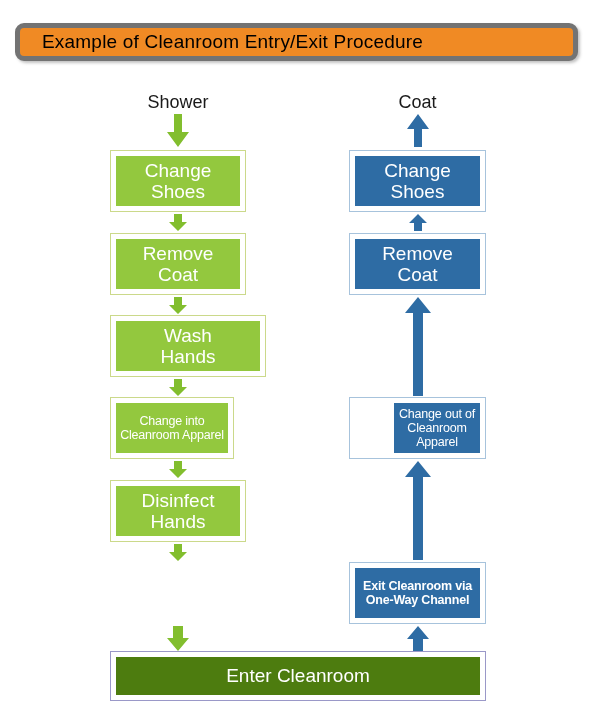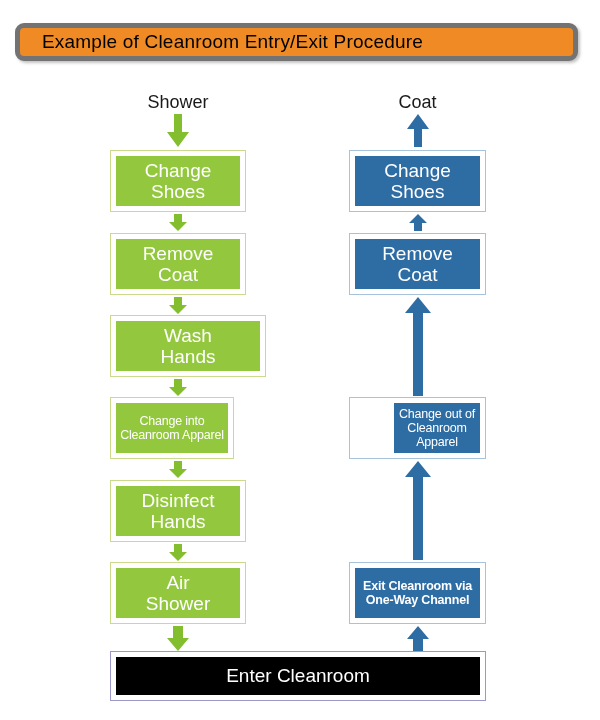--- a/index.html
+++ b/index.html
@@ -72,21 +72,21 @@
   
   .box-purple{
     position:absolute;
     box-sizing:border-box;
     border:1px solid #9A98C8;
     background:#ffffff;
     padding:5px;
   }
   .box-purple .inner{
     width:100%;height:100%;
-    background:#000000;
+    background:#4d7c0f;
     display:flex;align-items:center;justify-content:center;
     color:#ffffff;font-size:19px;
   }
 
   
   .arrow{position:absolute;}
   .arrow svg{display:block;}
 </style>
 </head>
 <body>
@@ -159,25 +159,20 @@
         <span class="lbl t-lg">Disinfect<br>Hands</span>
       </div>
   </div>
 
   <div class="arrow" style="left:168px;top:544px;">
     <svg width="20" height="18" viewBox="0 0 20 18">
         <polygon points="6,0 14,0 14,8 19,8 10,17 1,8 6,8" fill="#82BE2E"></polygon>
       </svg>
   </div>
 
-  <div class="box box-green" style="left:110px;top:562px;width:136px;height:62px;">
-    <div class="inner">
-        <span class="lbl t-lg">Air<br>Shower</span>
-      </div>
-  </div>
 
   <div class="arrow" style="left:166px;top:626px;">
     <svg width="24" height="26" viewBox="0 0 24 26">
         <polygon points="7,0 17,0 17,12 23,12 12,25 1,12 7,12" fill="#82BE2E"></polygon>
       </svg>
   </div>
 
   <div class="arrow" style="left:406px;top:114px;">
     <svg width="24" height="34" viewBox="0 0 24 34">
         <polygon points="12,0 23,15 16,15 16,33 8,33 8,15 1,15" fill="#2E6CA4"></polygon>

